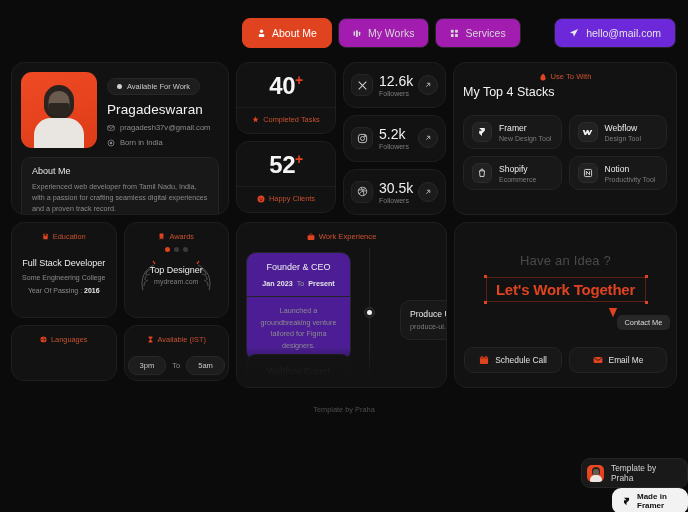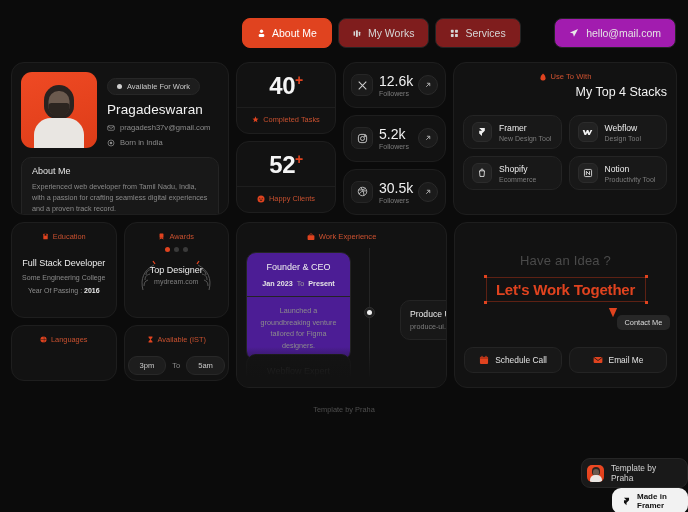--- a/index.html
+++ b/index.html
@@ -10,29 +10,29 @@
     overflow: hidden;
   }
   .page { position: relative; width: 688px; height: 512px; background: #0b0b0b; }
 
   
   .nav { position: absolute; top: 18px; left: 0; width: 688px; height: 30px; }
   .nav-center { position: absolute; left: 242px; top: 0; display: flex; gap: 6px; align-items: center; }
   .nav-btn {
     display: flex; align-items: center; gap: 6px;
     height: 30px; padding: 0 14px; border-radius: 8px;
-    background: #7f1d1d; color: #d6d6d6; font-size: 10.5px;
+    background: #a21caf; color: #d6d6d6; font-size: 10.5px;
     border: 1px solid #242424; white-space: nowrap;
   }
   .nav-btn.active { background: #e0431f; color: #fff; border-color: #e0431f; }
   .nav-mail {
     position: absolute; right: 12px; top: 0;
     display: flex; align-items: center; gap: 7px;
     height: 30px; padding: 0 14px; border-radius: 8px;
-    background: #a21caf; border: 1px solid #242424;
+    background: #6d28d9; border: 1px solid #242424;
     color: #e4e4e4; font-size: 10.5px;
   }
   .ico { display: inline-flex; align-items: center; justify-content: center; }
   .ico svg { display: block; }
 
   
   .grid { position: absolute; top: 62px; left: 11px; width: 666px; }
   .row { display: flex; gap: 7px; }
   .row + .row { margin-top: 7px; justify-content: flex-end; }
 
@@ -115,21 +115,21 @@
   .soc-num { color: #f0f0f0; font-size: 14px; font-weight: 400; }
   .soc-sub { color: #7d7d7d; font-size: 7px; margin-top: 1px; }
   .soc-arr {
     width: 20px; height: 20px; border-radius: 50%; background: #1b1b1b; border: 1px solid #2a2a2a;
     display: flex; align-items: center; justify-content: center; flex: 0 0 auto; color: #bdbdbd;
   }
 
   
   .c-stacks { width: 224px; height: 153px; padding: 9px; }
   .st-kicker { display: flex; justify-content: center; gap: 4px; font-size: 7.6px; color: #cf5230; }
-  .st-title { text-align: right; color: #f2f2f2; font-size: 12.5px; margin-top: 4px; }
+  .st-title { text-align: left; color: #f2f2f2; font-size: 12.5px; margin-top: 4px; }
   .st-grid { display: grid; grid-template-columns: 1fr 1fr; gap: 7px; margin-top: 16px; }
   .st-item { display: flex; align-items: center; gap: 7px; padding: 6px 8px; }
   .st-ico {
     width: 20px; height: 20px; border-radius: 6px; background: #222; border: 1px solid #2c2c2c;
     display: flex; align-items: center; justify-content: center; flex: 0 0 auto;
   }
   .st-name { color: #ededed; font-size: 8.6px; }
   .st-sub { color: #7c7c7c; font-size: 7px; margin-top: 2px; }
 
   

